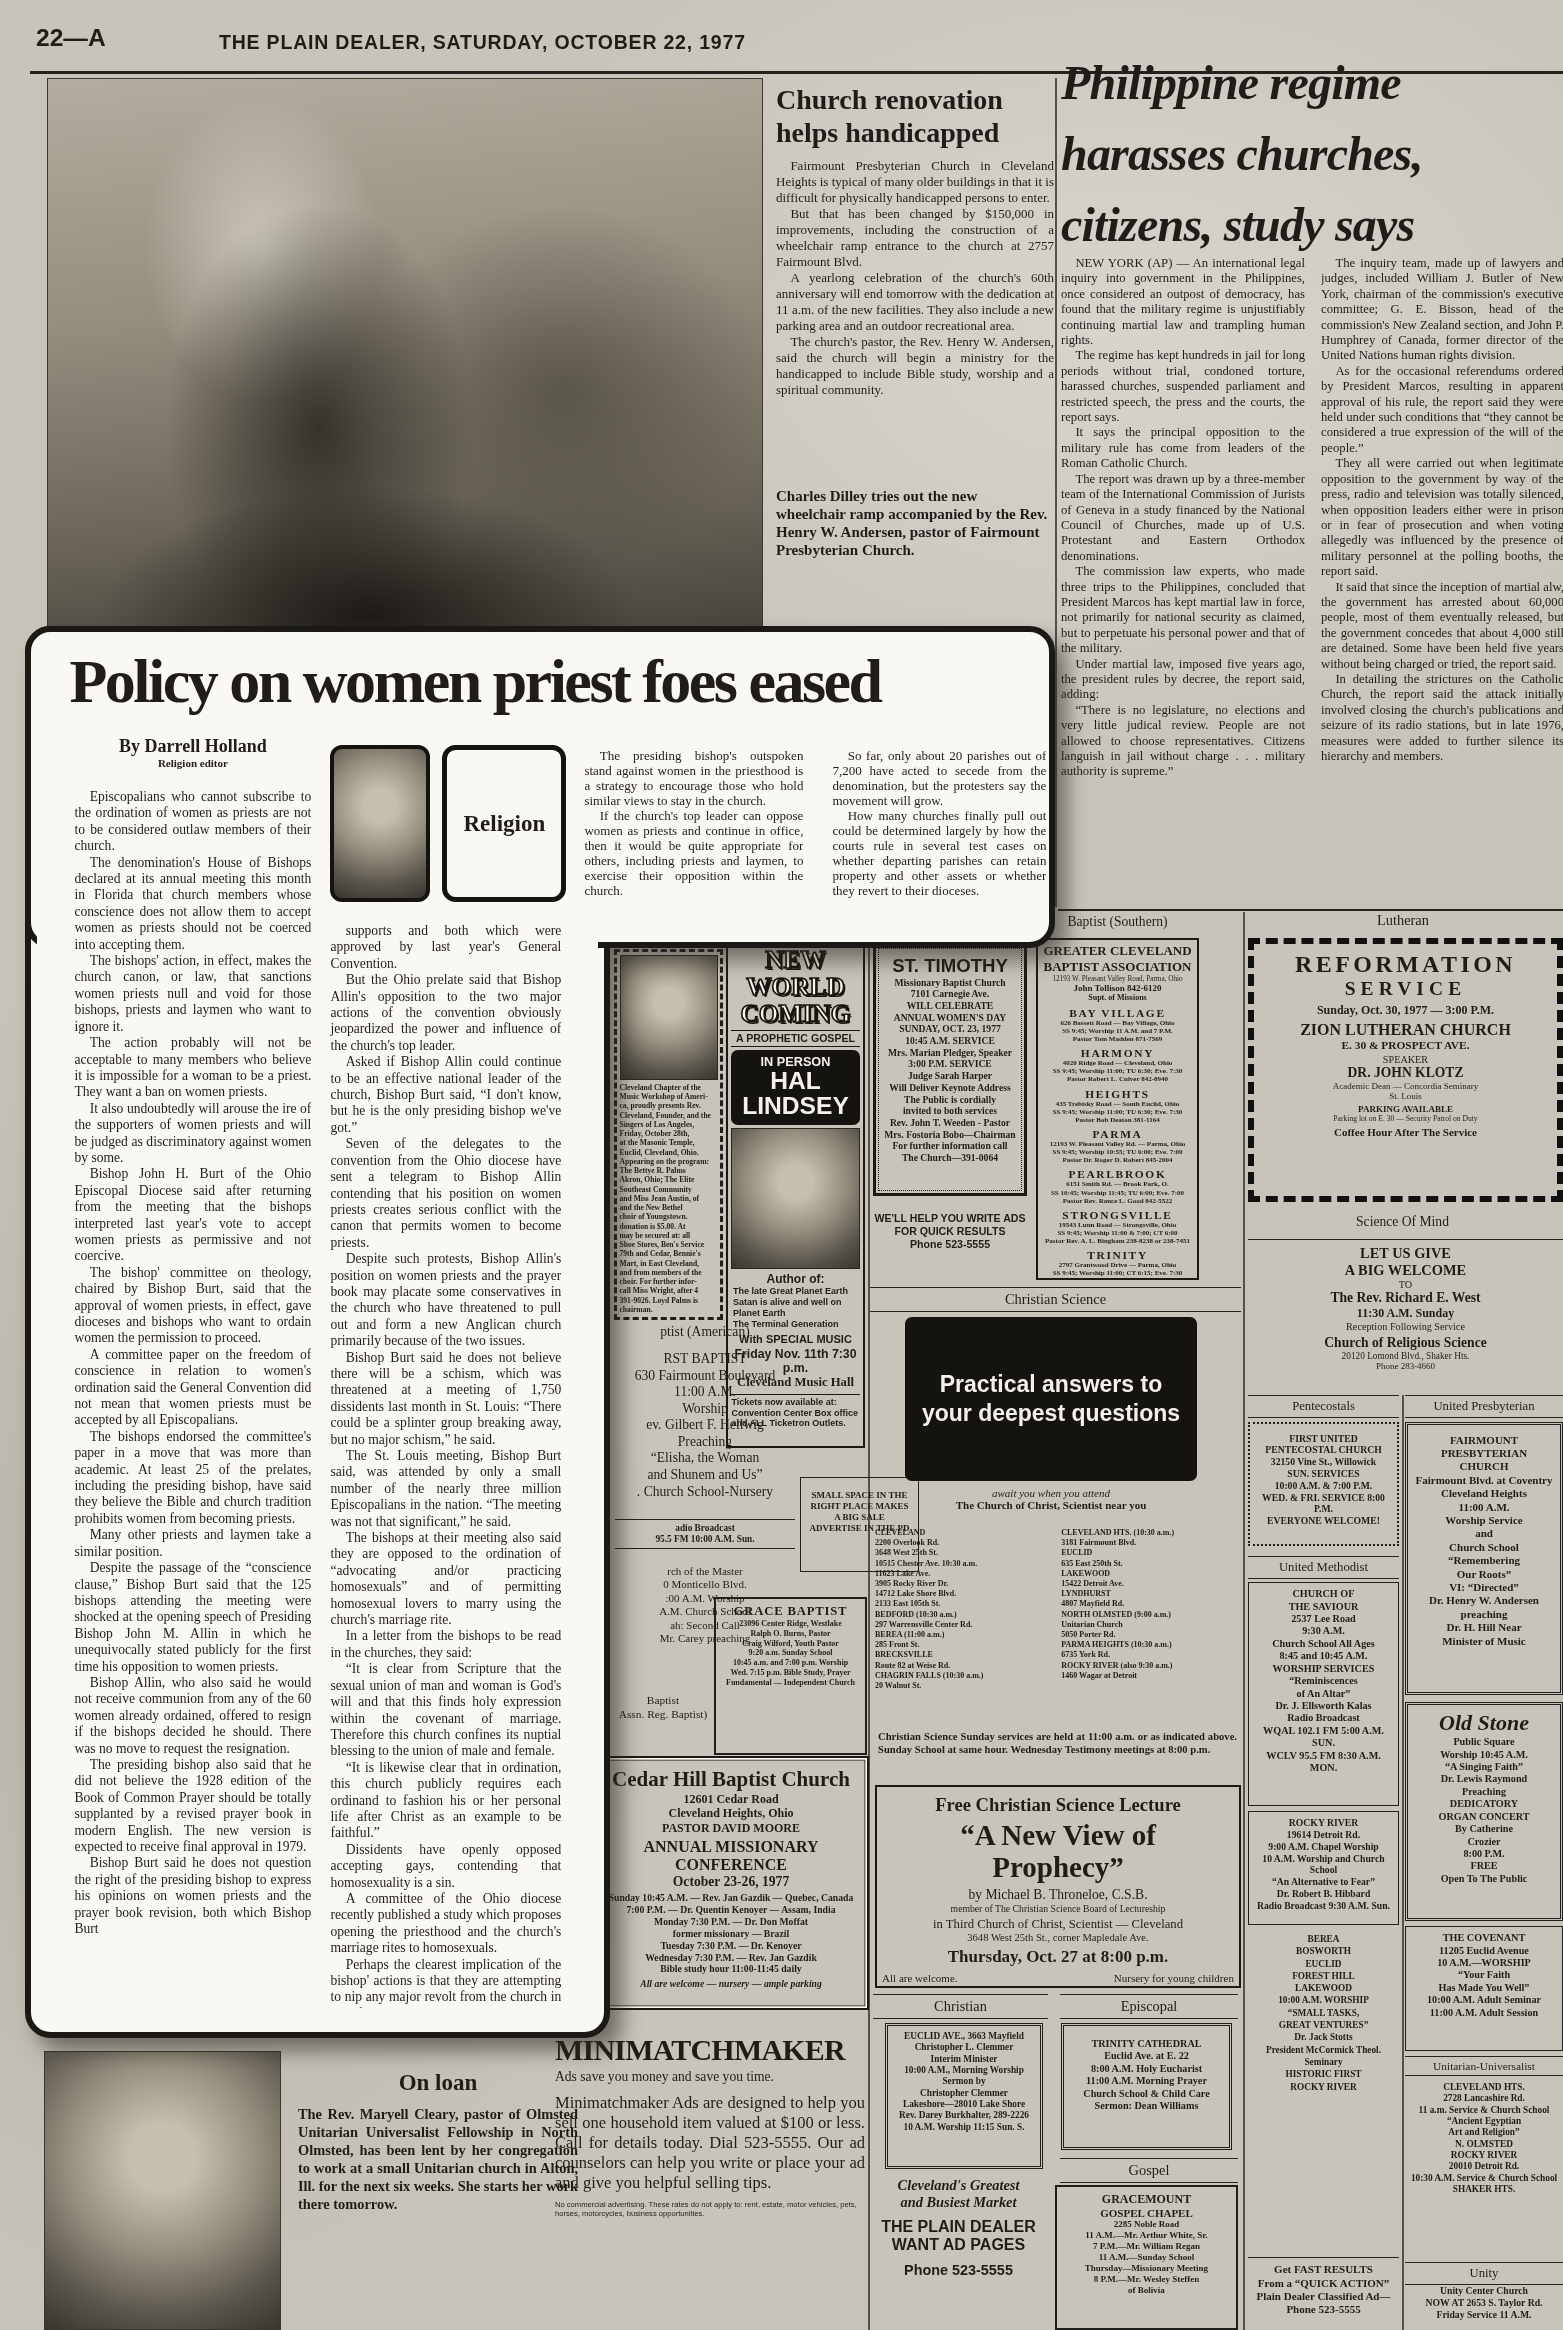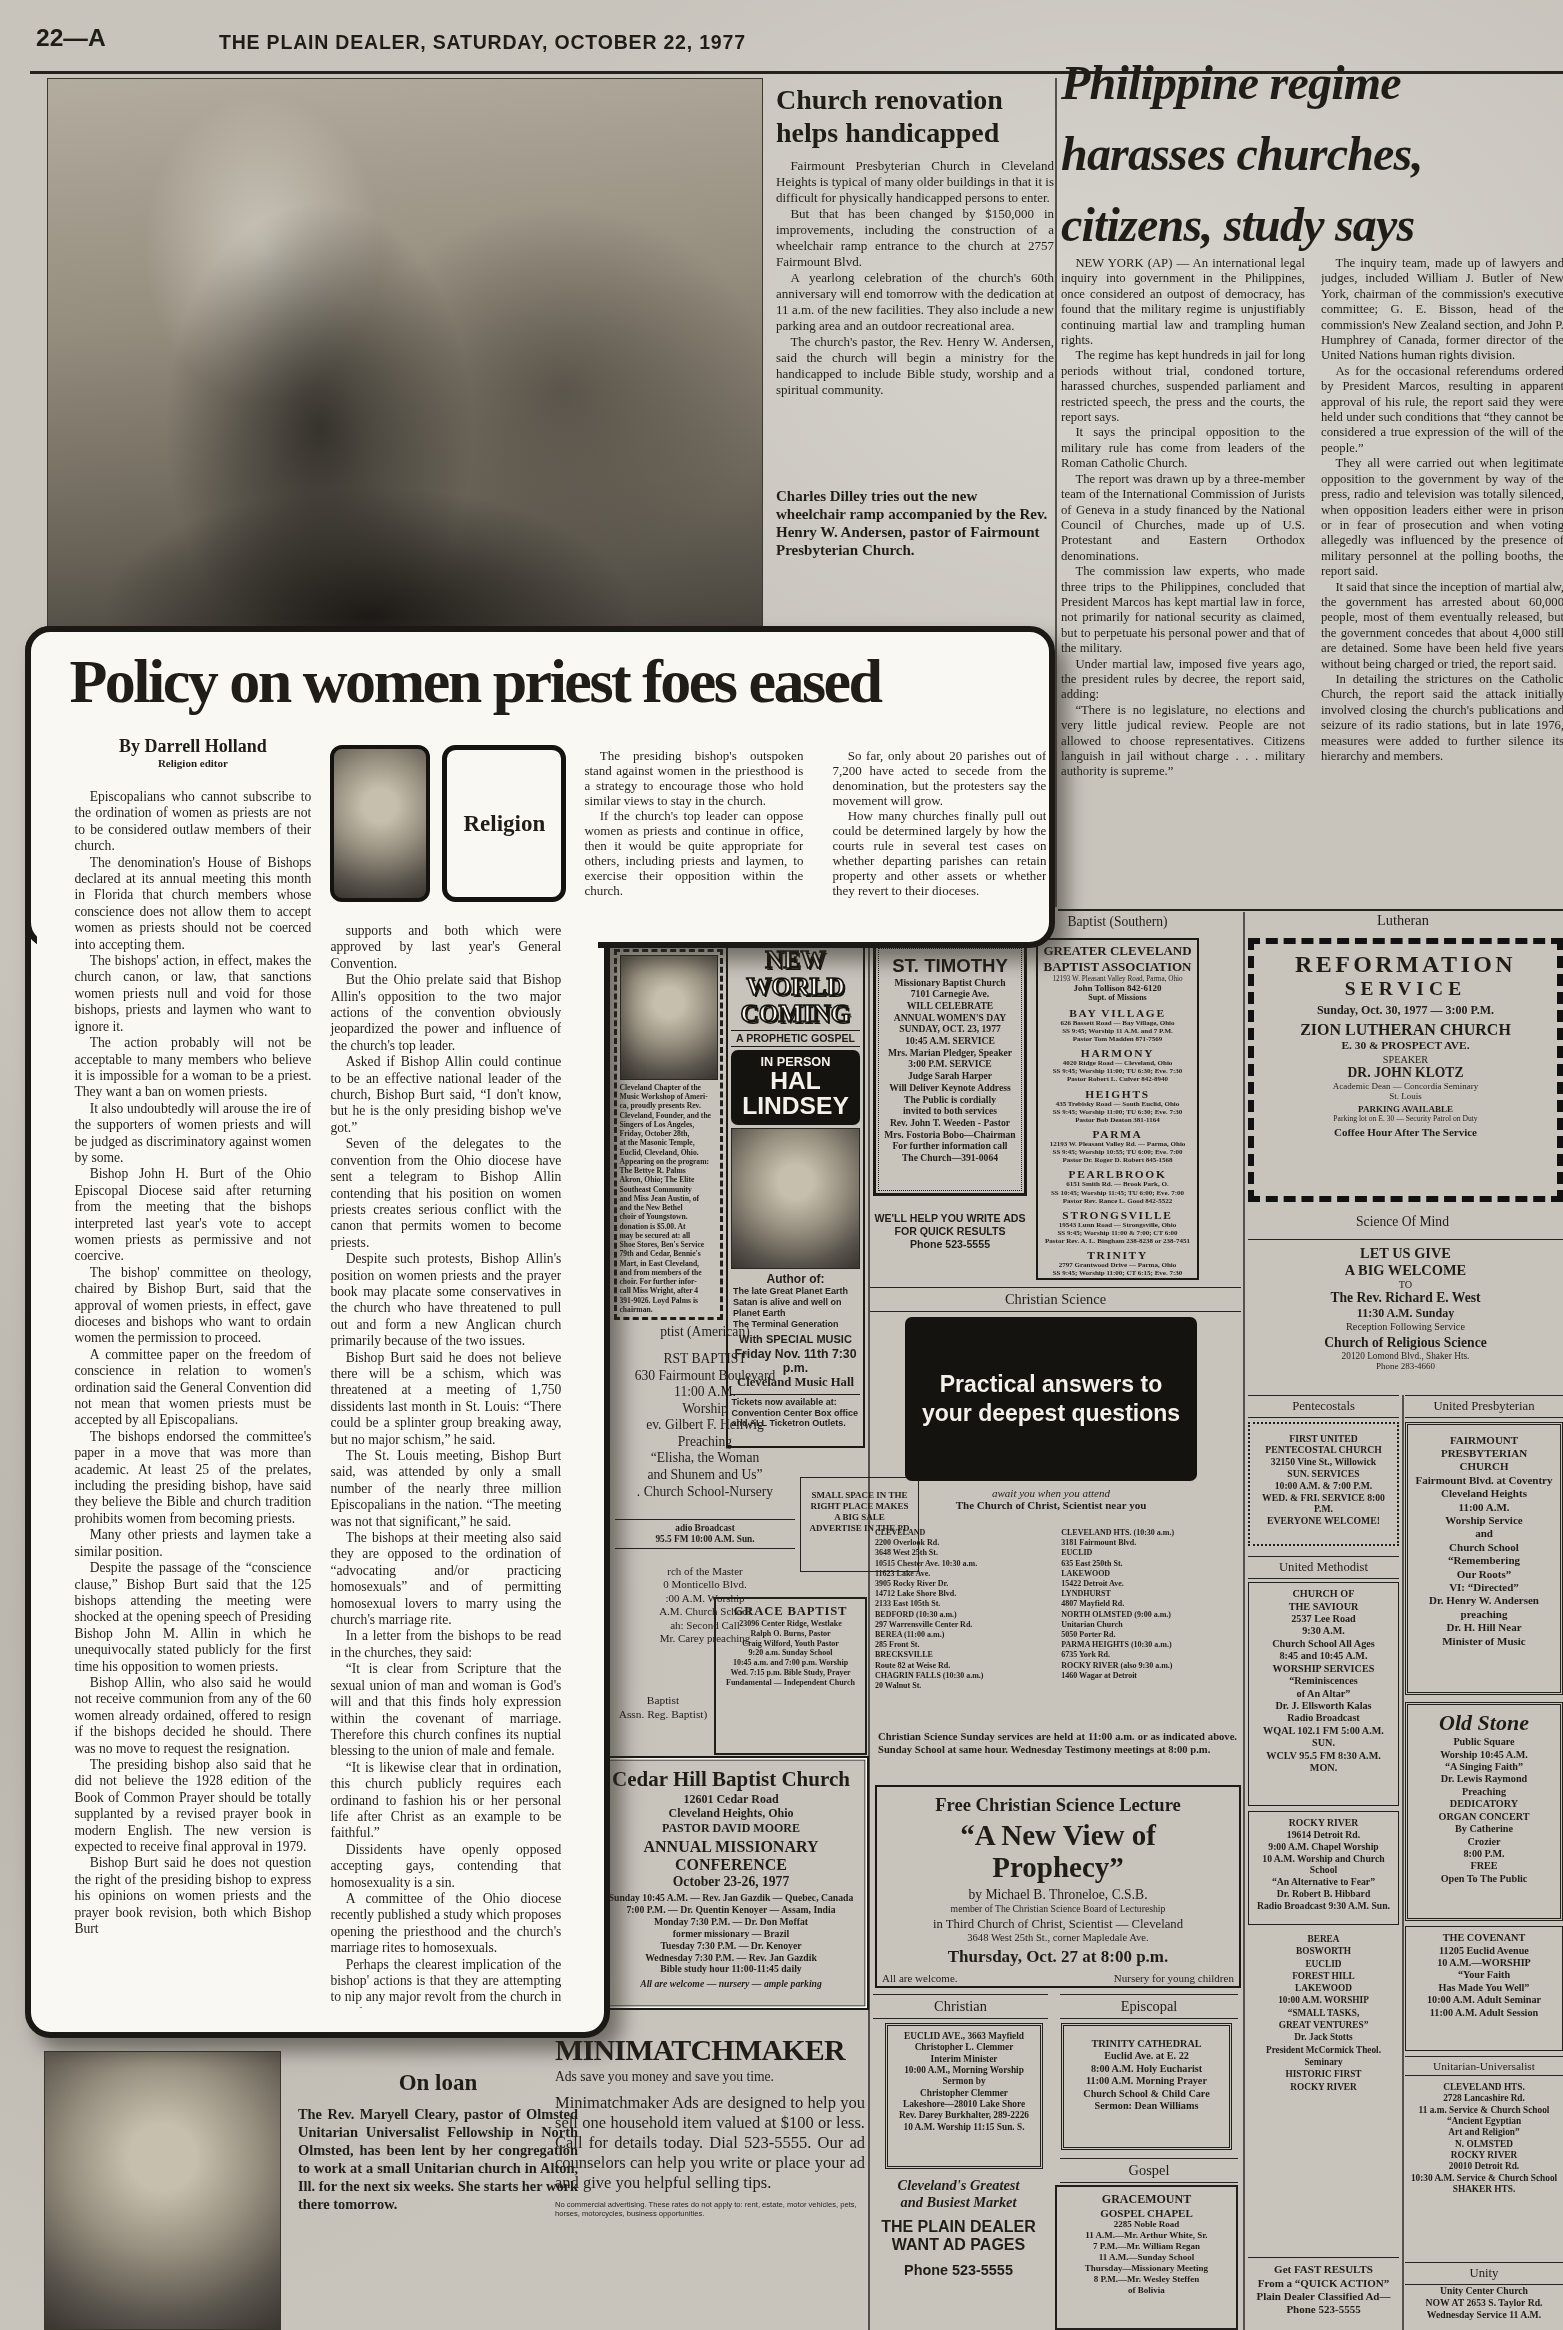--- a/index.html
+++ b/index.html
@@ -278,21 +278,21 @@
         <div class="blk">
           <div class="blkh">HEIGHTS</div>
           <div class="ln">435 Trebisky Road — South Euclid, Ohio</div>
           <div class="ln">SS 9:45; Worship 11:00; TU 6:30; Eve. 7:30</div>
           <div class="ln">Pastor Bob Deaton   381-1164</div>
         </div>
         <div class="blk">
           <div class="blkh">PARMA</div>
           <div class="ln">12193 W. Pleasant Valley Rd. — Parma, Ohio</div>
           <div class="ln">SS 9:45; Worship 10:55; TU 6:00; Eve. 7:00</div>
-          <div class="ln">Pastor Dr. Roger D. Robert   845-1568</div>
+          <div class="ln">Pastor Dr. Roger D. Robert   845-2004</div>
         </div>
         <div class="blk">
           <div class="blkh">PEARLBROOK</div>
           <div class="ln">6151 Smith Rd. — Brook Park, O.</div>
           <div class="ln">SS 10:45; Worship 11:45; TU 6:00; Eve. 7:00</div>
           <div class="ln">Pastor Rev. Rance L. Good   842-5522</div>
         </div>
         <div class="blk">
           <div class="blkh">STRONGSVILLE</div>
           <div class="ln">19543 Lunn Road — Strongsville, Ohio</div>
@@ -546,21 +546,21 @@
       <div class="ln">N. OLMSTED</div>
       <div class="ln">ROCKY RIVER</div>
       <div class="ln">20010 Detroit Rd.</div>
       <div class="ln">10:30 A.M. Service &amp; Church School</div>
       <div class="ln">SHAKER HTS.</div>
     </div>
   <div class="abs sechead" style="left:1405px;top:2262px;width:158px;font-size:12.7px">Unity</div>
   <div class="abs lines ctr b" style="left:1405px;top:2285px;width:158px;height:45px;font-size:9.7px;overflow:hidden">
       <div class="ln">Unity Center Church</div>
       <div class="ln">NOW AT 2653 S. Taylor Rd.</div>
-      <div class="ln">Wednesday Service 11 A.M.</div>
+      <div class="ln">Friday Service 11 A.M.</div>
     </div>
   <div class="abs lines ctr b" style="left:1248px;top:2257px;width:151px;height:74px;font-size:11px;border-top:1.7px solid #24221d;padding-top:5.1px;overflow:hidden">
       <div class="ln">Get FAST RESULTS</div>
       <div class="ln">From a “QUICK ACTION”</div>
       <div class="ln">Plain Dealer Classified Ad—</div>
       <div class="ln">Phone 523-5555</div>
     </div>
 
   <div class="abs photo face" style="left:44px;top:2051px;width:237px;height:279px;border:0.8px solid #3a372f"></div>
   <div class="abs" style="left:298px;top:2070px;width:280px">

